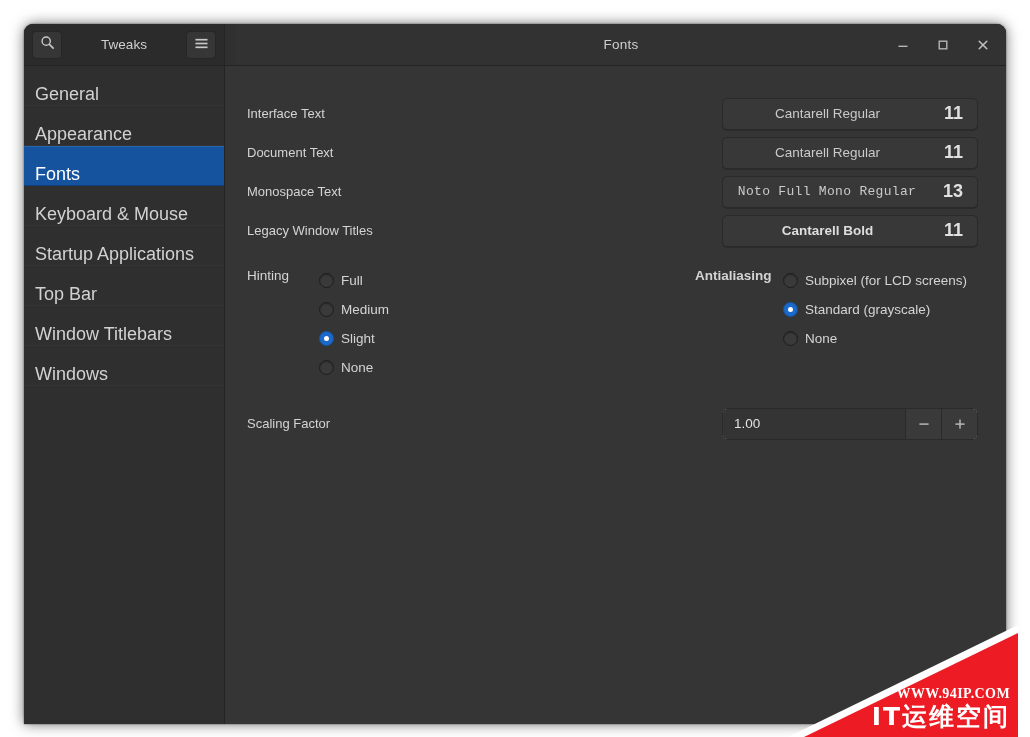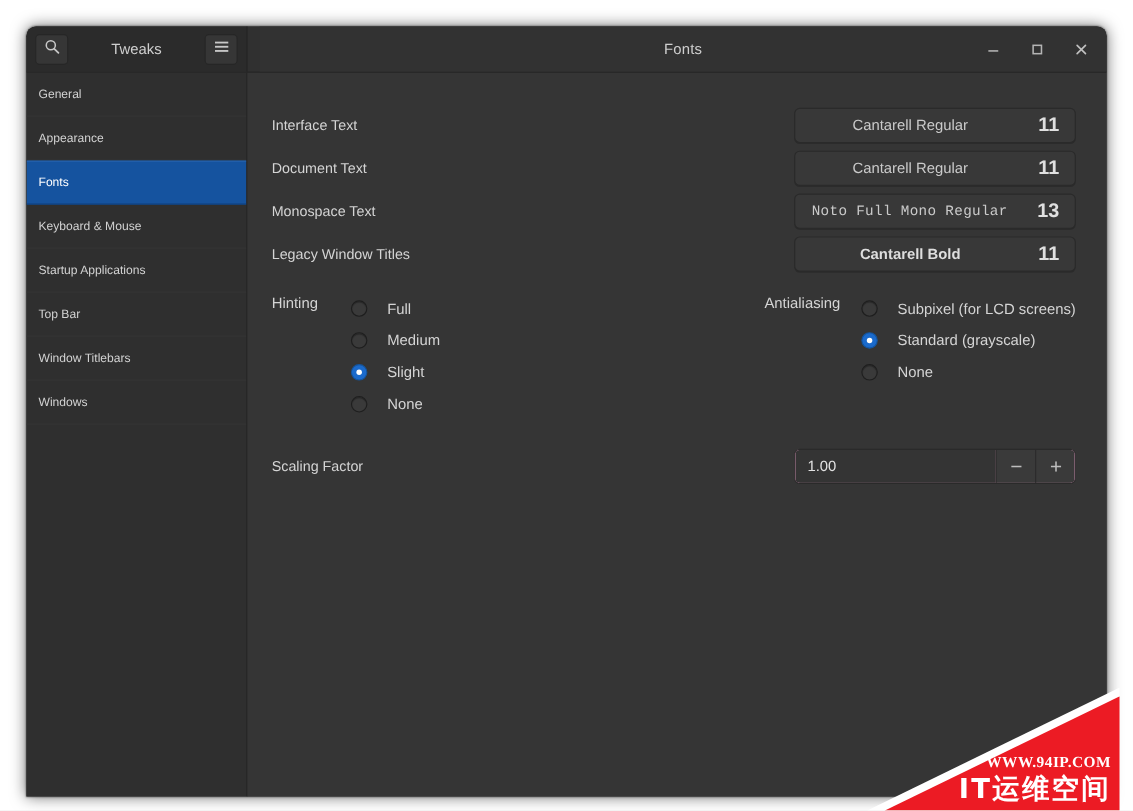--- a/index.html
+++ b/index.html
@@ -127,23 +127,23 @@
     width: 201px;
     min-width: 201px;
     background: #2f2f2f;
     border-right: 1px solid #242424;
     overflow: hidden;
   }
 
   .side-item {
     height: 40px;
     display: flex;
-    align-items: center;
+    align-items: flex-end;
     padding-left: 11px;
-    font-size: 11px;
+    font-size: 18px;
     color: #d2d2d2;
     border-bottom: 1px solid #353535;
     cursor: pointer;
   }
   .side-item.active {
     background: #15539f;
     color: #ffffff;
     border-top: 1px solid #2764b0;
     border-bottom: 1px solid #0f3f7d;
   }
@@ -214,30 +214,30 @@
   .radio-left { width: 448px; display: flex; }
   .radio-right { flex: 1; display: flex; }
 
   .group-label {
     font-size: 13.5px;
     color: #d4d4d4;
     padding-top: 2px;
     white-space: nowrap;
   }
   .group-label.hinting { width: 72px; }
-  .group-label.aa { width: 88px; }
+  .group-label.aa { width: 88px; font-weight: bold; }
 
   .radio-list { display: flex; flex-direction: column; }
 
   .radio-item {
     display: flex;
     align-items: center;
     height: 29px;
     cursor: pointer;
-    gap: 18px;
+    gap: 7px;
     text-align: center;
   }
 
   .radio-mark {
     width: 15px;
     height: 15px;
     min-width: 15px;
     border-radius: 50%;
     border: 1px solid #1e1e1e;
     background: #3a3a3a;

